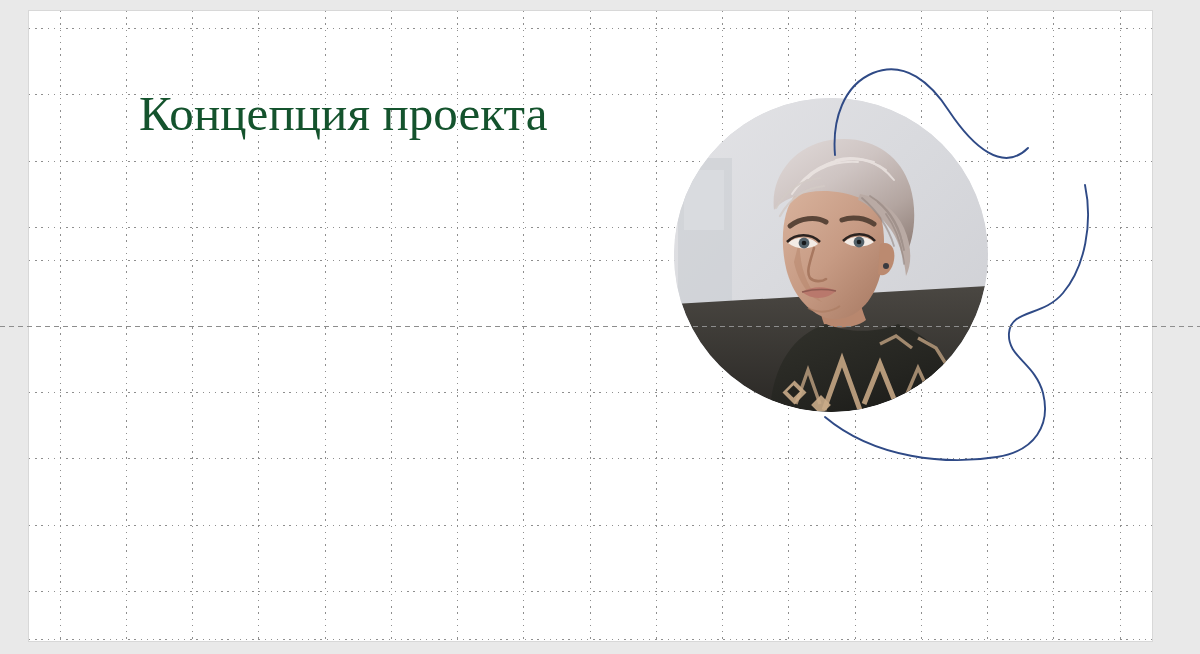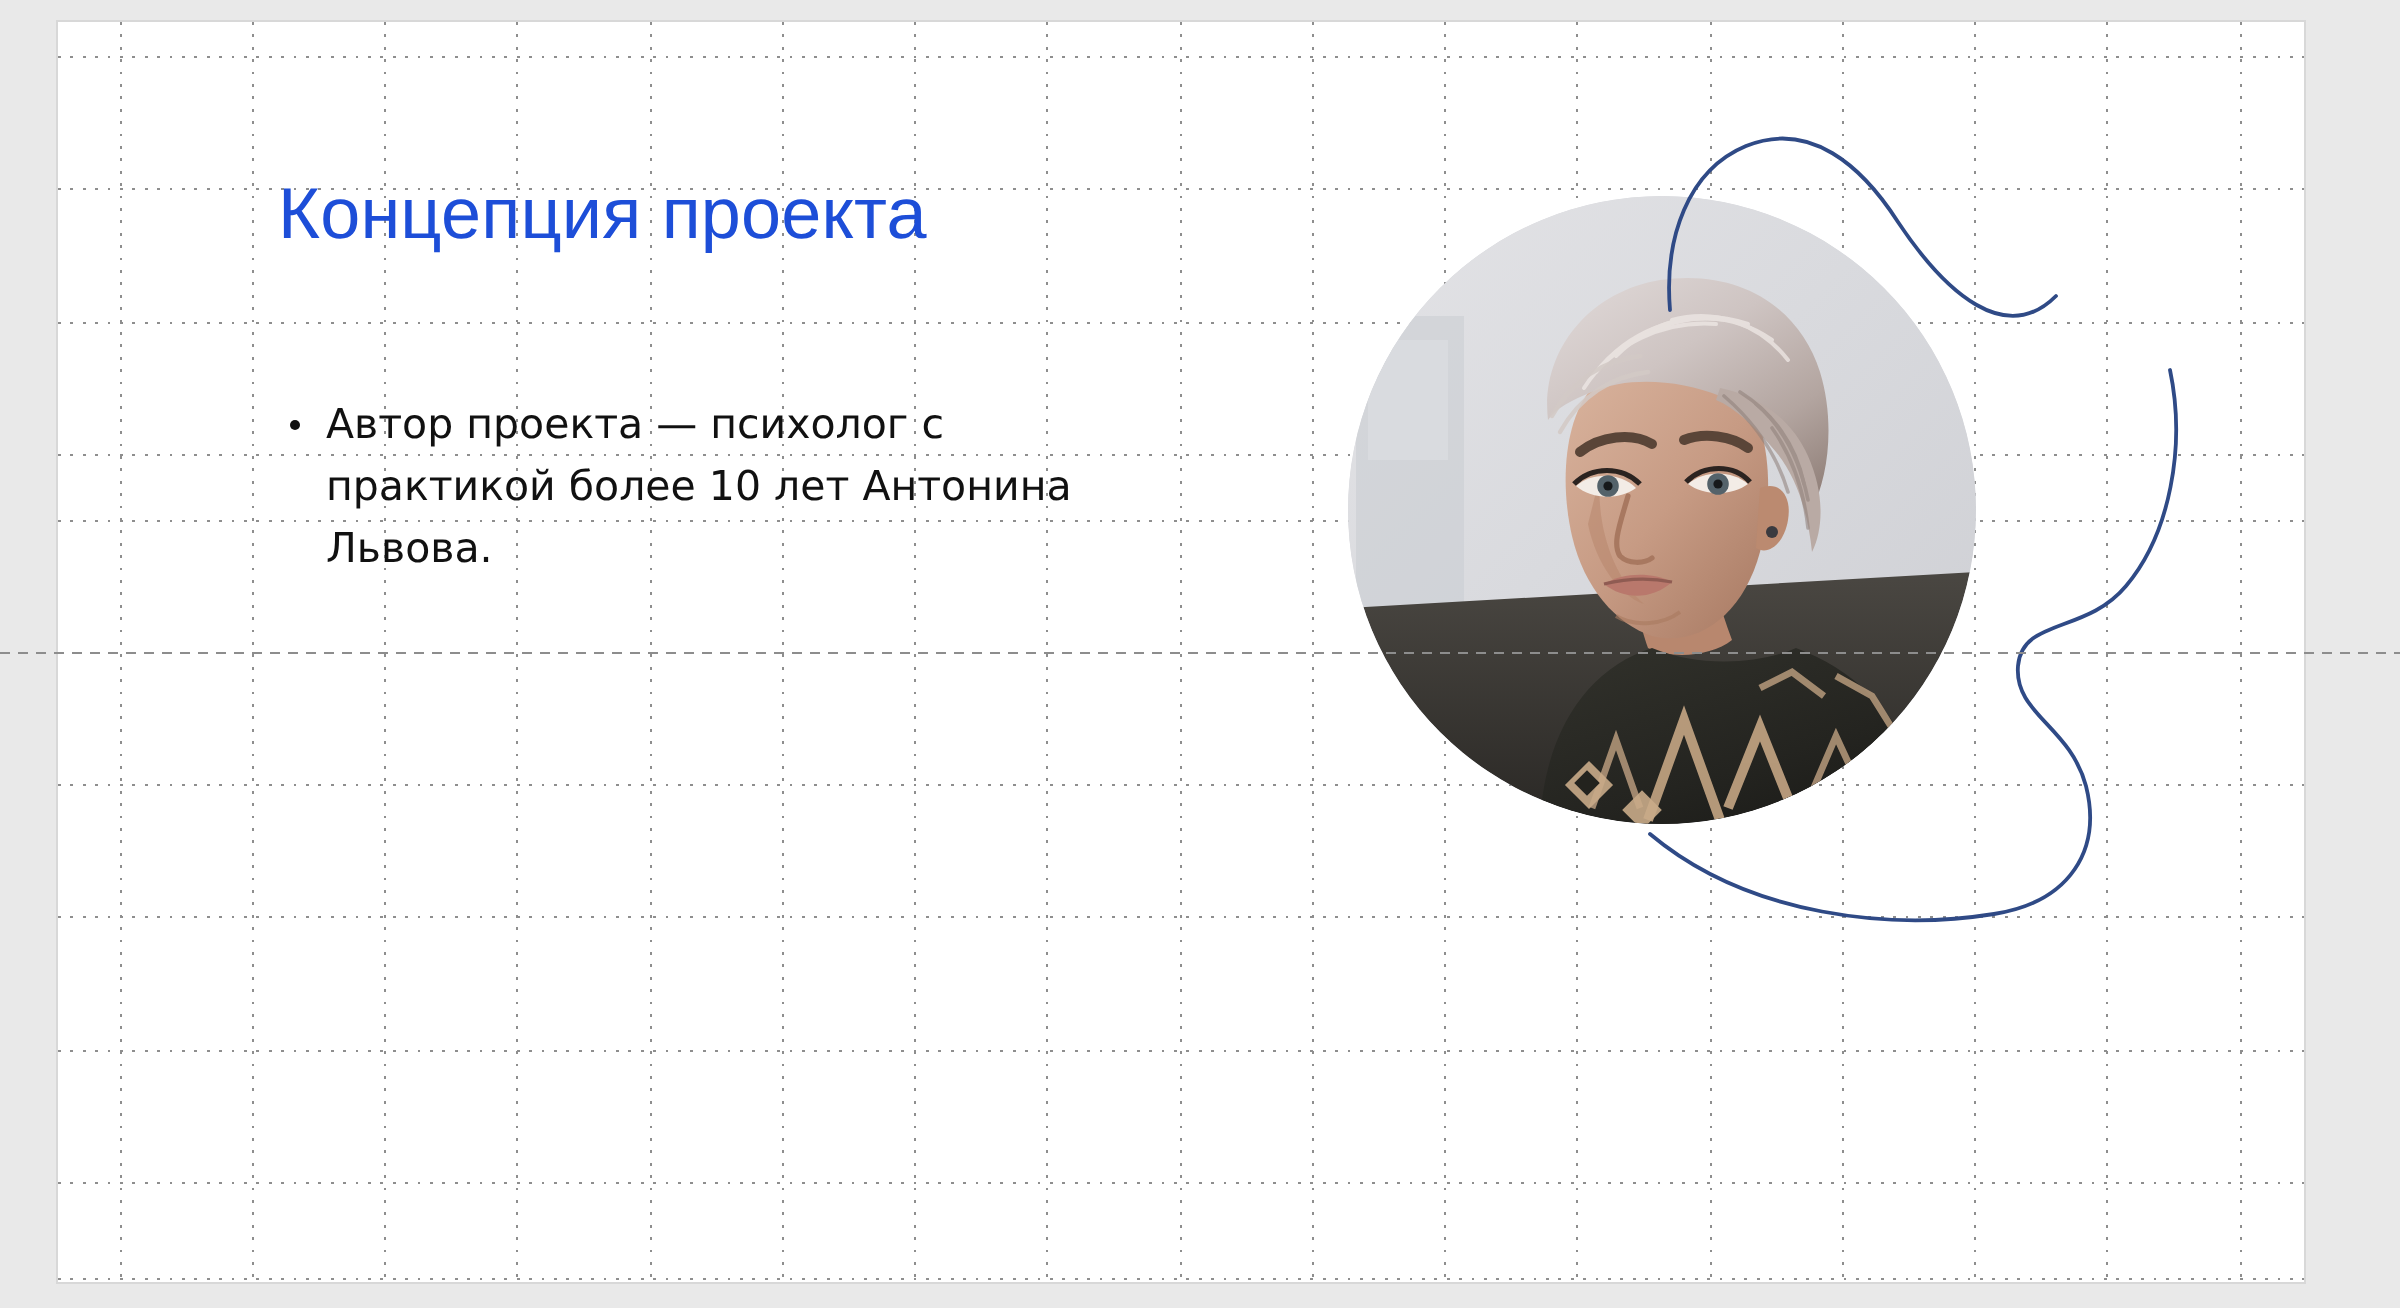--- a/index.html
+++ b/index.html
@@ -59,26 +59,26 @@
       #8d8d8d 0, #8d8d8d 5px,
       rgba(255,255,255,0) 5px, rgba(255,255,255,0) 9px);
     z-index: 9;
   }
 
   
   #slide-title {
     position: absolute;
     left: 110px;
     top: 76px;
-    font-family: Liberation Sans, sans-serif;
+    font-family: Liberation Serif, serif;
     font-weight: 300;
-    font-size: 36px;
+    font-size: 49px;
     line-height: 1.12;
     letter-spacing: 0.1px;
-    color: #1d4ed8;
+    color: #14532d;
     white-space: nowrap;
     z-index: 6;
   }
 
   #bullet-list {
     position: absolute;
     left: 112px;
     top: 186px;
     width: 430px;
     margin: 0;
@@ -296,18 +296,15 @@
 
     <path d="M1056,174 C1064,212 1056,256 1034,282
              C1014,306 982,298 980,322
              C978,346 1006,352 1014,382
              C1022,414 1006,440 968,446
              C918,454 846,448 796,406" fill="none" stroke="#2f4a86" stroke-width="1.9" stroke-linecap="round"></path>
   </svg>
 
   <div id="slide-title">Концепция проекта</div>
 
-  <ul id="bullet-list">
-    <li>Автор проекта — психолог с практикой более 10 лет Антонина Львова.</li>
-  </ul>
 </div>
 
 <div id="center-guide"></div>
 
 </body></html>

